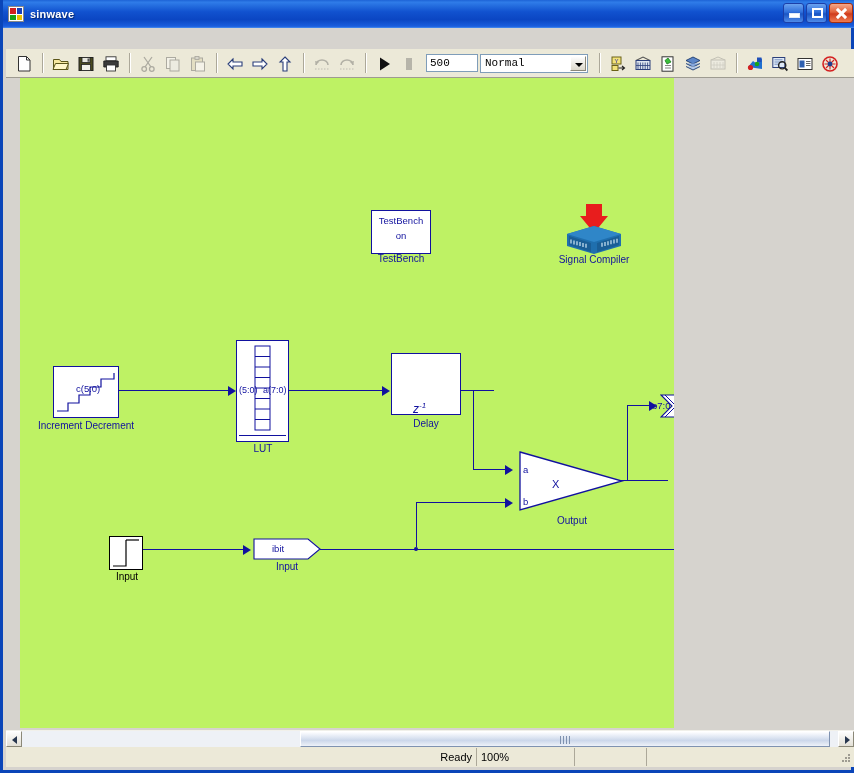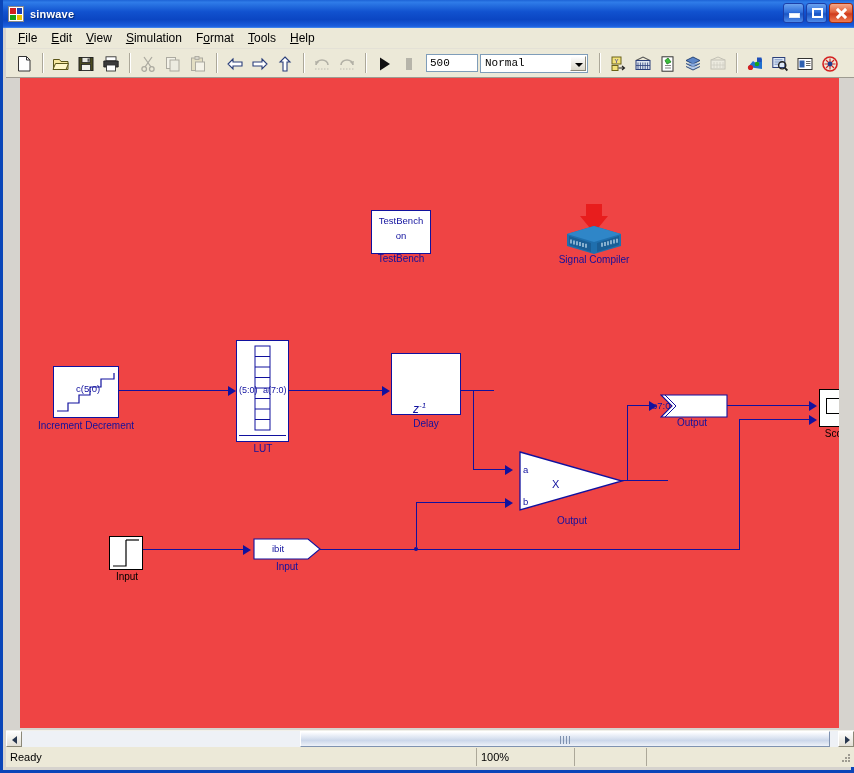--- a/index.html
+++ b/index.html
@@ -93,22 +93,22 @@
     background:linear-gradient(to bottom,#fdfdfd,#dcd8cc);
     border:1px solid #fff;border-right-color:#8b8878;border-bottom-color:#8b8878;
     box-sizing:border-box;
   }
   #simmode .arrow:after{
     content:"";position:absolute;left:4px;top:6px;
     border-left:4px solid transparent;border-right:4px solid transparent;border-top:4px solid #000;
   }
   
   #canvas{
-    position:absolute;left:17px;top:78px;width:819px;height:650px;
-    background:#ef4444;overflow:hidden;
+    position:absolute;left:17px;top:78px;width:654px;height:650px;
+    background:#bef264;overflow:hidden;
   }
   #canvas-shadow{
     position:absolute;left:3px;top:78px;width:848px;height:652px;
     background:#d6d3ce;
   }
   
   .blk{position:absolute;}
   .blabel{
     position:absolute;font-size:10px;color:#11119e;white-space:nowrap;
     text-align:center;
@@ -162,21 +162,21 @@
   
   #statusbar{
     position:absolute;left:3px;top:747px;width:848px;height:20px;
     background:#ece9d8;display:flex;align-items:center;
     font-size:11px;color:#000;box-sizing:border-box;
   }
   .spane{
     height:18px;border-left:1px solid #aca899;
     padding:2px 4px;box-sizing:border-box;line-height:14px;white-space:nowrap;
   }
-  .spane.first{border-left:none;}
+  .spane.first{border-left:none;text-align:right;}
   #grip{
     position:absolute;right:2px;bottom:1px;width:14px;height:14px;
   }
   #grip i{position:absolute;background:#9e9b91;width:2px;height:2px;}
 </style>
 </head>
 <body>
 
 <div id="window">
 
@@ -195,29 +195,20 @@
       <div class="wbtn max">
           <span class="g"></span>
         </div>
       <div class="wbtn close">
           <span class="g g1"></span>
           <span class="g g2"></span>
         </div>
     </div>
   </div>
 
-  <div id="menubar">
-    <div class="menu-item"><u>F</u>ile</div>
-    <div class="menu-item"><u>E</u>dit</div>
-    <div class="menu-item"><u>V</u>iew</div>
-    <div class="menu-item"><u>S</u>imulation</div>
-    <div class="menu-item">F<u>o</u>rmat</div>
-    <div class="menu-item"><u>T</u>ools</div>
-    <div class="menu-item"><u>H</u>elp</div>
-  </div>
 
   <div id="toolbar">
 
     <div class="tb">
       <svg width="18" height="18" viewBox="0 0 18 18">
         <path d="M3.5 1.5h8l3.5 3.5v11h-11.5z" fill="#fff" stroke="#333" stroke-width="1"></path>
         <path d="M11.5 1.5v3.5h3.5" fill="none" stroke="#333" stroke-width="1"></path>
       </svg>
     </div>
     <div class="tsep"></div>

